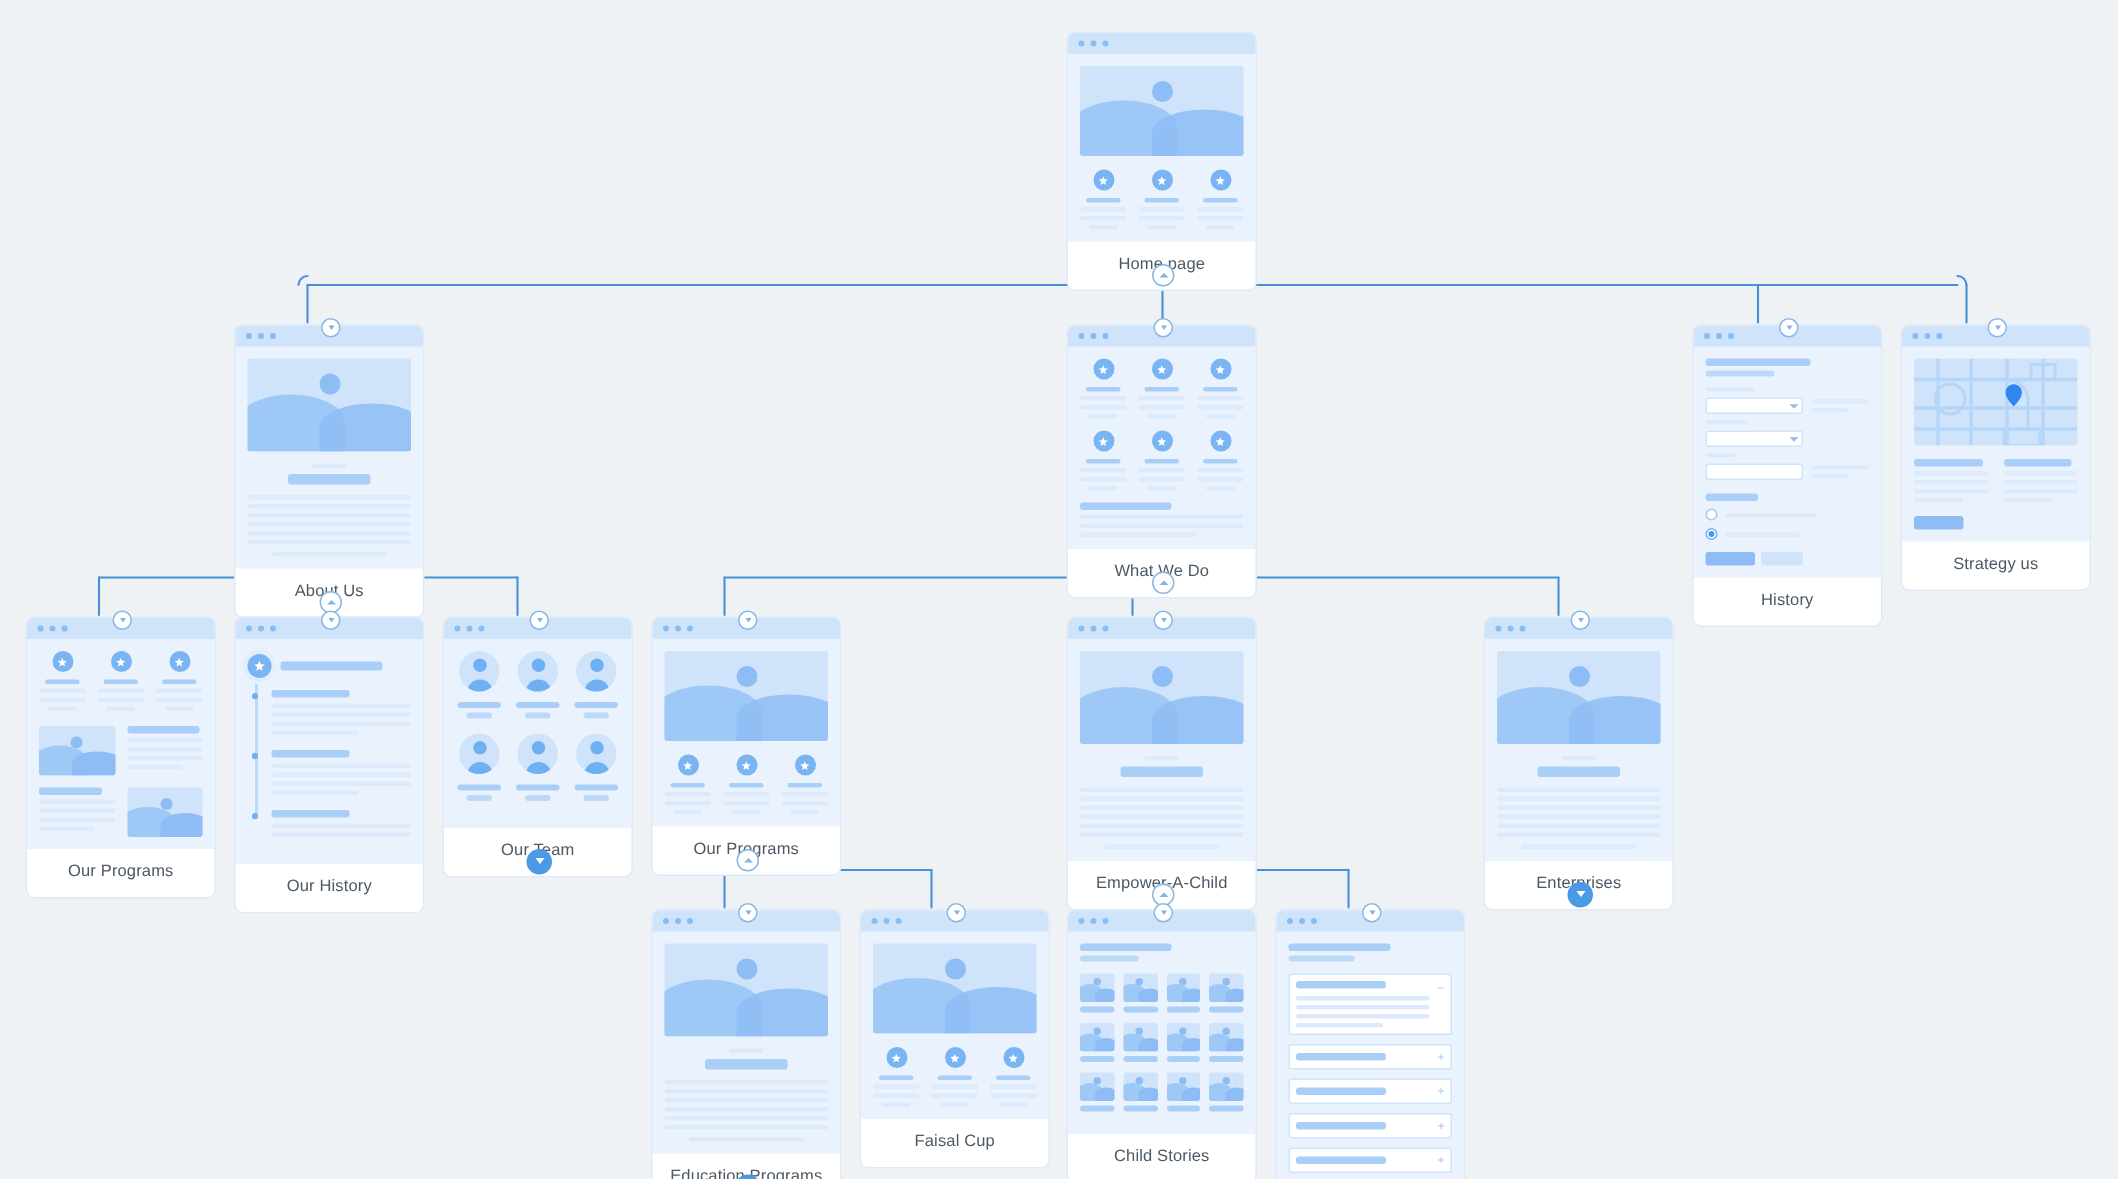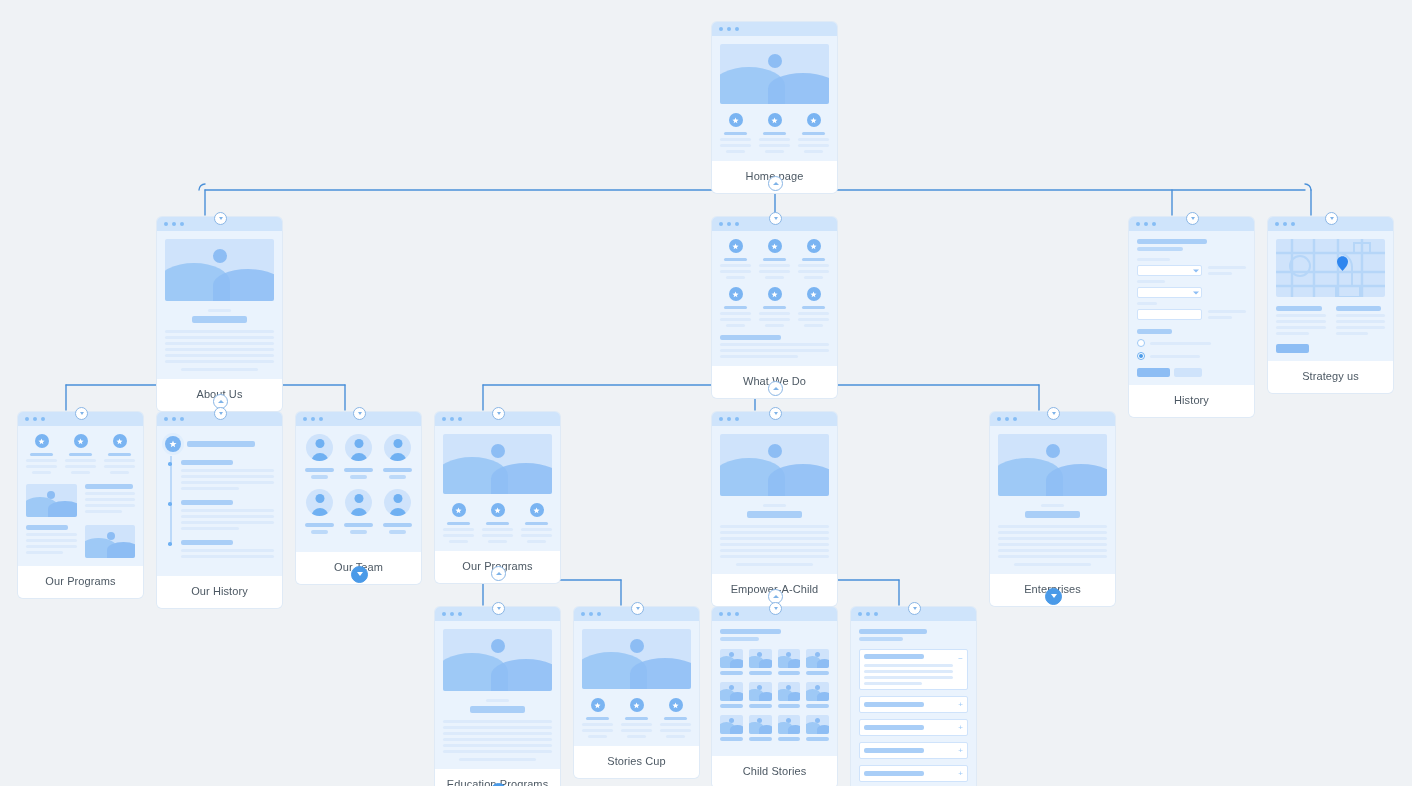--- a/index.html
+++ b/index.html
@@ -791,21 +791,21 @@
                   <polygon fill="#ffffff" points="5,0.6 6.2,3.6 9.4,3.8 6.9,5.9 7.7,9 5,7.3 2.3,9 3.1,5.9 0.6,3.8 3.8,3.6"></polygon>
                 </svg>
               </div>
               <div class="bar dark" style="width:72%;margin-top:2px"></div>
               <div class="bar faint" style="width:100%"></div>
               <div class="bar faint" style="width:100%"></div>
               <div class="bar faint" style="width:62%"></div>
             </div>
           </div>
         </div>
-        <div class="card-label">Stories Cup</div>
+        <div class="card-label">Faisal Cup</div>
       </div>
       <div class="card" style="left: 712px; top: 607px; width: 125px;">
         <div class="card-topbar">
           <span class="dot"></span>
           <span class="dot"></span>
           <span class="dot"></span>
         </div>
         <div class="card-body">
           <div style="display:flex;flex-direction:column;gap:3px;margin-bottom:8px">
             <div class="bar dark" style="width:56%;height:5px"></div>

